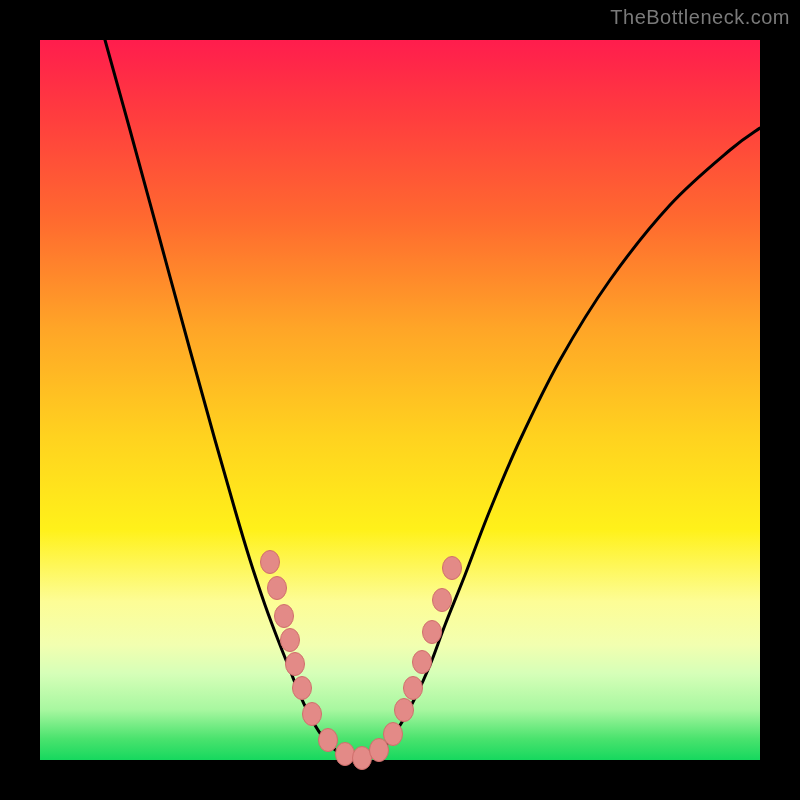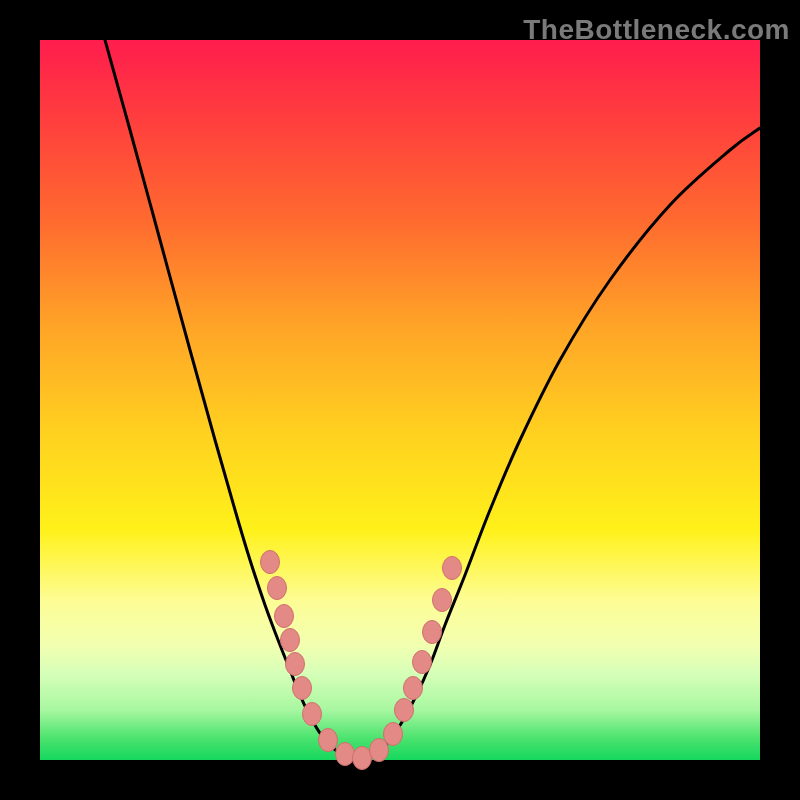--- a/index.html
+++ b/index.html
@@ -36,26 +36,25 @@
       #d6ffb8 88%,
       #a8f7a0 93%,
       #4be36e 97%,
       #16d85e 100%
     );
   }
   .watermark {
     position: absolute;
     top: 6px;
     right: 10px;
-    font-size: 28px;
+    font-size: 20px;
     color: #7a7a7a;
     letter-spacing: 0.5px;
-    font-weight: 700;
+    font-weight: 400;
     user-select: none;
-    margin-top: 8px;
   }
   svg.curve {
     position: absolute;
     left: 0;
     top: 0;
     width: 720px;
     height: 720px;
     overflow: visible;
   }
 </style>

